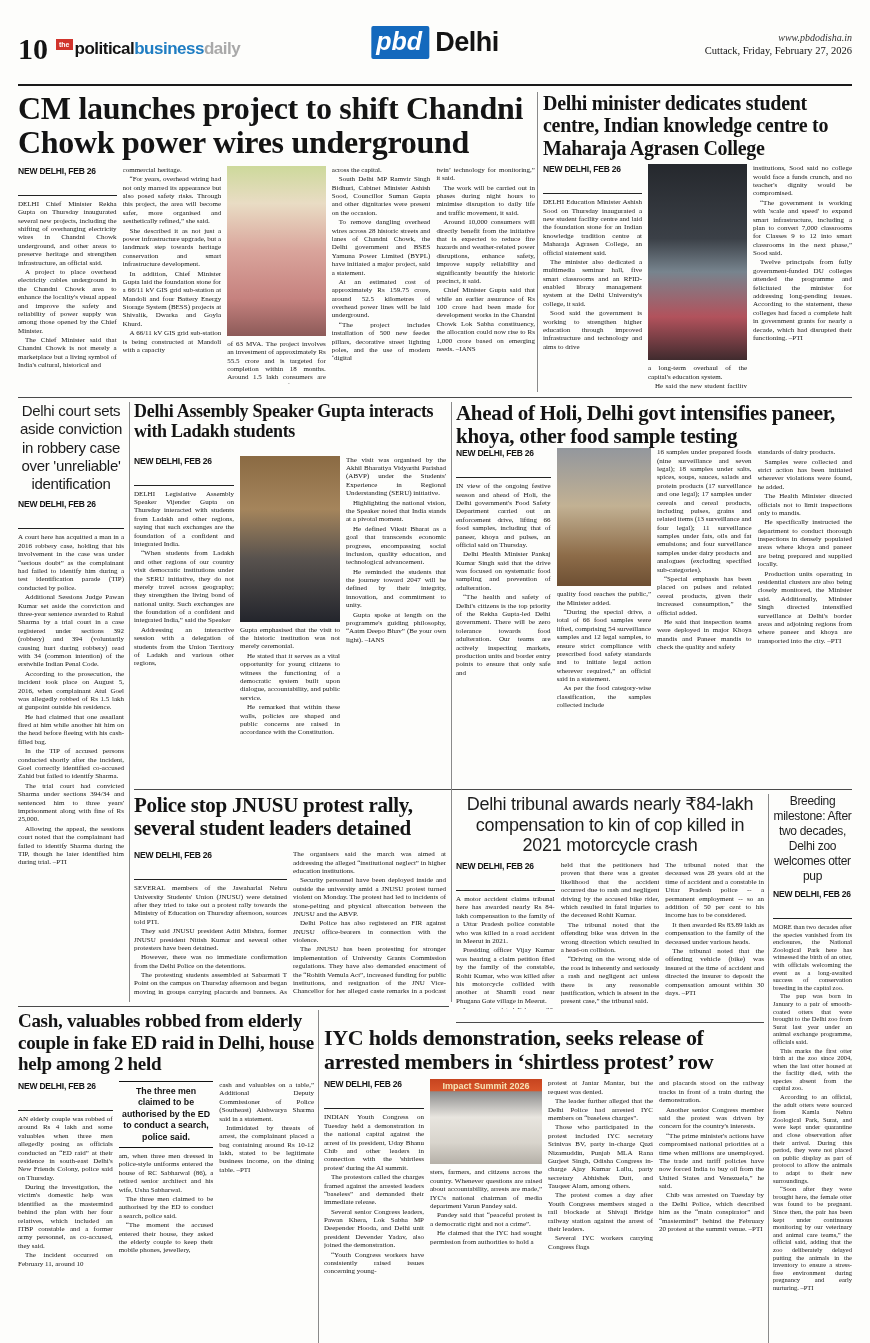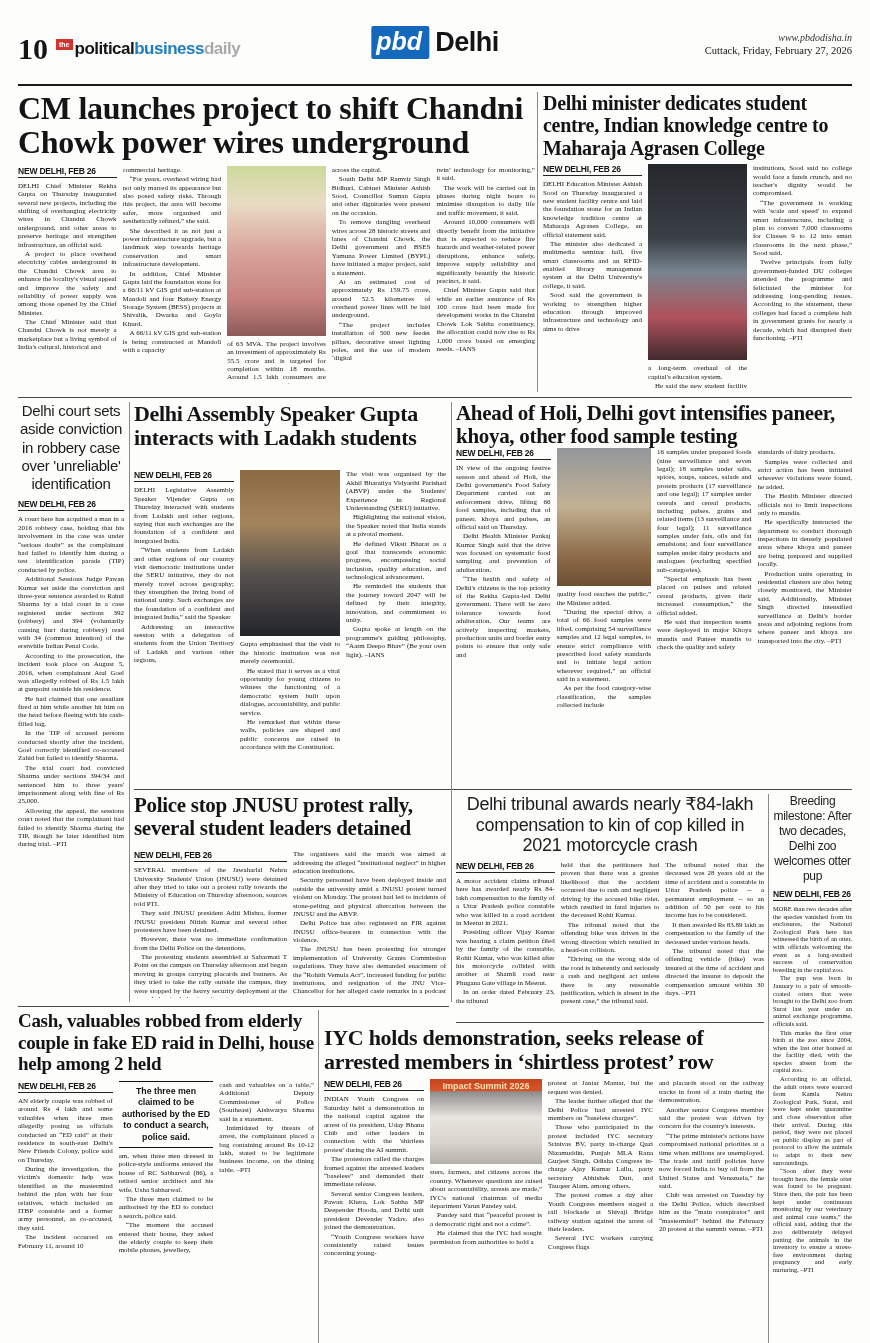--- a/index.html
+++ b/index.html
@@ -25,21 +25,21 @@
   .mast-right{position:absolute;right:0;top:18px;text-align:right}
   .site{font-style:italic;font-size:10px;color:#333}
   .pubdate{font-size:10.5px;margin-top:2px}
 
   
   .art{position:absolute;overflow:hidden}
   .hl{font-weight:bold;text-align:left;letter-spacing:-0.3px}
   .hl-sans{font-family:"Liberation Sans","DejaVu Sans",sans-serif;font-weight:normal;color:#1d1d1d;
            text-align:center;letter-spacing:-0.3px}
   .dateline{font-family:"Liberation Sans",sans-serif;font-weight:bold;font-size:8.5px;letter-spacing:-0.2px;
-            border-bottom:1px solid #222;padding-bottom:1px;margin-bottom:4px;white-space:nowrap}
+            border-bottom:1px solid #222;padding-bottom:19px;margin-bottom:4px;white-space:nowrap}
   .cols{display:flex;gap:6px}
   .bcol{flex:1;min-width:0;overflow:hidden}
   .bp{font-size:7px;line-height:1.2;text-align:justify;margin-bottom:1px}
   .bcol .bp:not(:first-child),.onecol .bp:not(:first-child){text-indent:7px}
   .onecol{overflow:hidden}
   .zoo-body .bp{font-size:6.5px;line-height:1.17}
 
   
   .photo{width:100%;margin-bottom:4px;position:relative}
   .ph-cm{height:170px;background:linear-gradient(180deg,#cdd99b 0%,#e9dcc4 22%,#d9a49b 50%,#c6827f 78%,#8c5a58 100%)}
@@ -170,21 +170,21 @@
         <p class="bp">Additional Sessions Judge Pawan Kumar set aside the conviction and three-year sentence awarded to Rahul Sharma by a trial court in a case registered under sections 392 (robbery) and 394 (voluntarily causing hurt during robbery) read with 34 (common intention) of the erstwhile Indian Penal Code.</p>
         <p class="bp">According to the prosecution, the incident took place on August 5, 2016, when complainant Atul Goel was allegedly robbed of Rs 1.5 lakh at gunpoint outside his residence.</p>
         <p class="bp">He had claimed that one assailant fired at him while another hit him on the head before fleeing with his cash-filled bag.</p>
         <p class="bp">In the TIP of accused persons conducted shortly after the incident, Goel correctly identified co-accused Zahid but failed to identify Sharma.</p>
         <p class="bp">The trial court had convicted Sharma under sections 394/34 and sentenced him to three years' imprisonment along with fine of Rs 25,000.</p>
         <p class="bp">Allowing the appeal, the sessions court noted that the complainant had failed to identify Sharma during the TIP, though he later identified him during trial. –PTI</p>
       </div>
   </div>
 
   <div class="art" style="left:134px;top:402px;width:312px;height:383px">
-    <div class="hl" style="font-size:22px;line-height:1.1;margin-bottom:20px">Delhi Assembly Speaker Gupta interacts with Ladakh students</div>
+    <div class="hl" style="font-size:18px;line-height:1.1;margin-bottom:14px">Delhi Assembly Speaker Gupta interacts with Ladakh students</div>
     <div class="cols" style="height:320px">
       <div class="bcol">
         <div class="dateline">NEW DELHI, FEB 26</div>
         <div>
             <p class="bp">DELHI Legislative Assembly Speaker Vijender Gupta on Thursday interacted with students from Ladakh and other regions, saying that such exchanges are the foundation of a confident and integrated India.</p>
             <p class="bp">“When students from Ladakh and other regions of our country visit democratic institutions under the SERU initiative, they do not merely travel across geography; they strengthen the living bond of national unity. Such exchanges are the foundation of a confident and integrated India,” said the Speaker</p>
             <p class="bp">Addressing an interactive session with a delegation of students from the Union Territory of Ladakh and various other regions,</p>
           </div>
       </div>
       <div class="bcol">
@@ -335,21 +335,21 @@
       </div>
     </div>
   </div>
 
   <div class="art" style="left:324px;top:1026px;width:440px;height:317px">
     <div class="hl" style="font-size:22px;line-height:1.1;margin-bottom:5px">IYC holds demonstration, seeks release of arrested members in ‘shirtless protest’ row</div>
     <div class="cols" style="height:248px">
       <div class="bcol" style="flex:0 0 100px">
         <div class="dateline">NEW DELHI, FEB 26</div>
         <div>
-            <p class="bp">INDIAN Youth Congress on Saturday held a demonstration in the national capital against the arrest of its president, Uday Bhanu Chib and other leaders in connection with the 'shirtless protest' during the AI summit.</p>
+            <p class="bp">INDIAN Youth Congress on Tuesday held a demonstration in the national capital against the arrest of its president, Uday Bhanu Chib and other leaders in connection with the 'shirtless protest' during the AI summit.</p>
             <p class="bp">The protestors called the charges framed against the arrested leaders “baseless” and demanded their immediate release.</p>
             <p class="bp">Several senior Congress leaders, Pawan Khera, Lok Sabha MP Deepender Hooda, and Delhi unit president Devender Yadav, also joined the demonstration.</p>
             <p class="bp">“Youth Congress workers have consistently raised issues concerning young-</p>
           </div>
       </div>
       <div class="bcol" style="flex:0 0 112px">
         <div class="photo ph-iyc">
           <div class="iyc-banner">Impact Summit 2026</div>
         </div>
         <div>

